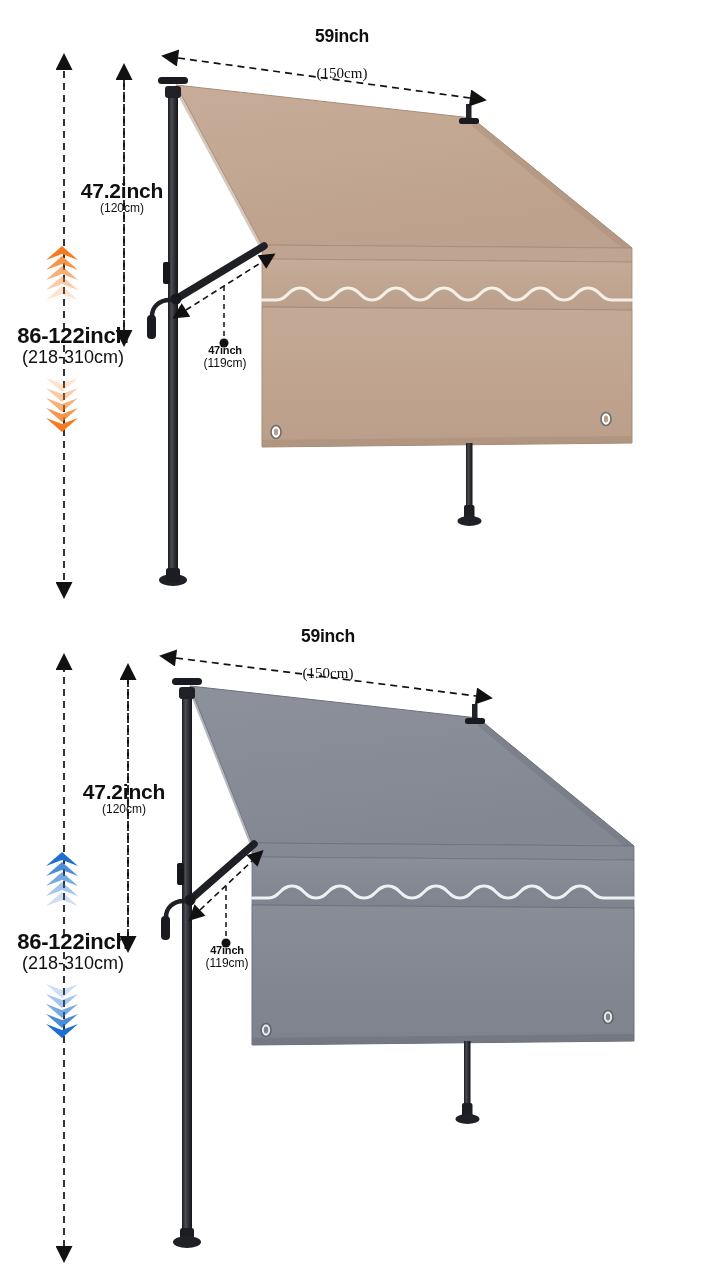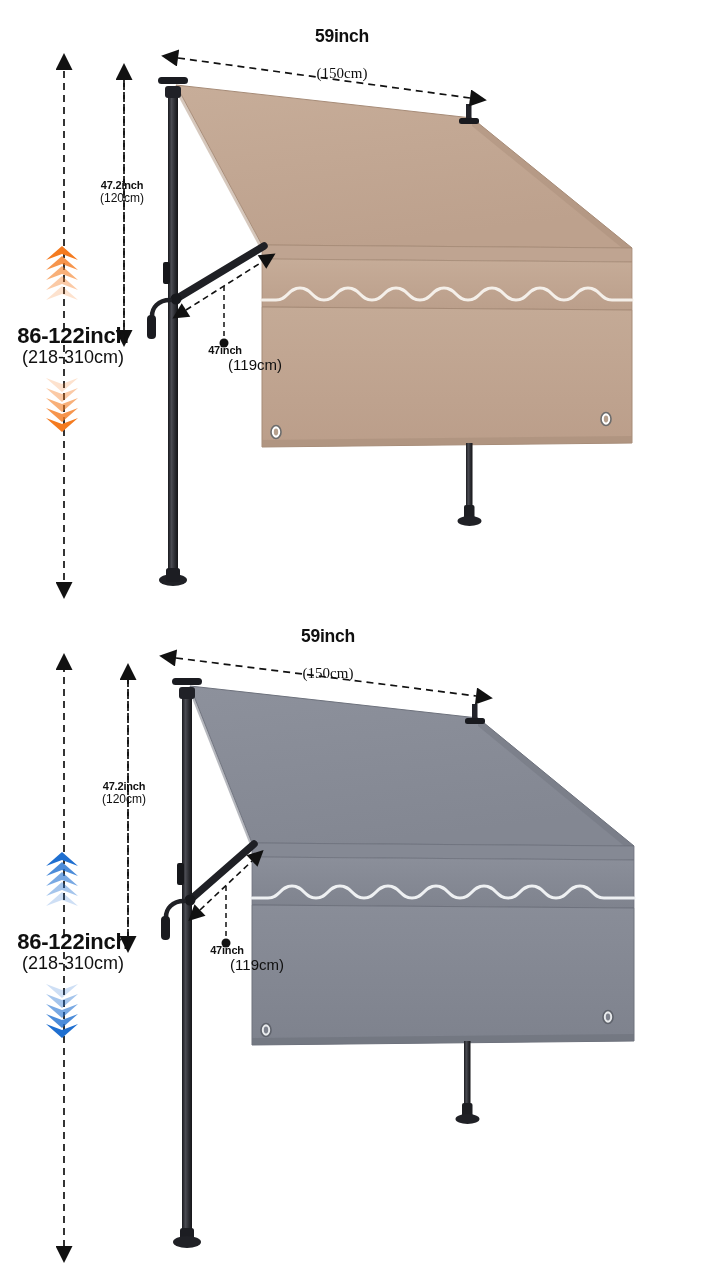--- a/index.html
+++ b/index.html
@@ -12,26 +12,26 @@
   svg{display:block;}
 
   .lbl{position:absolute;color:#101010;text-align:center;line-height:1.02;
        font-family:"Liberation Sans",sans-serif;white-space:nowrap;}
   .lbl .big{font-weight:bold;font-size:17px;letter-spacing:-.2px;display:block;}
   .lbl .sub{font-weight:normal;font-size:15.5px;display:block;margin-top:1px;}
   .lbl.serifnum .big{font-weight:bold;font-size:17.5px;}
   .lbl.serifnum .sub{font-family:"Liberation Serif",serif;font-size:15px;margin-top:20px;}
 
   .w-label{}
-  .h-label .big{font-size:11px;}
+  .h-label .big{font-size:21px;}
   .h-label .sub{font-size:12px;}
   .range-label .big{font-size:22px;}
   .range-label .sub{font-size:18px;}
   .proj-label .big{font-size:11px;}
-  .proj-label .sub{font-size:15px;text-align:right;}
+  .proj-label .sub{font-size:12px;}
 </style>
 </head>
 <body>
 
 <div class="page">
 
   <div class="panel" id="panel-beige">
     <div class="svgwrap">
       <svg width="711" height="610" viewBox="0 0 711 610" xmlns="http://www.w3.org/2000/svg">
         <defs>

